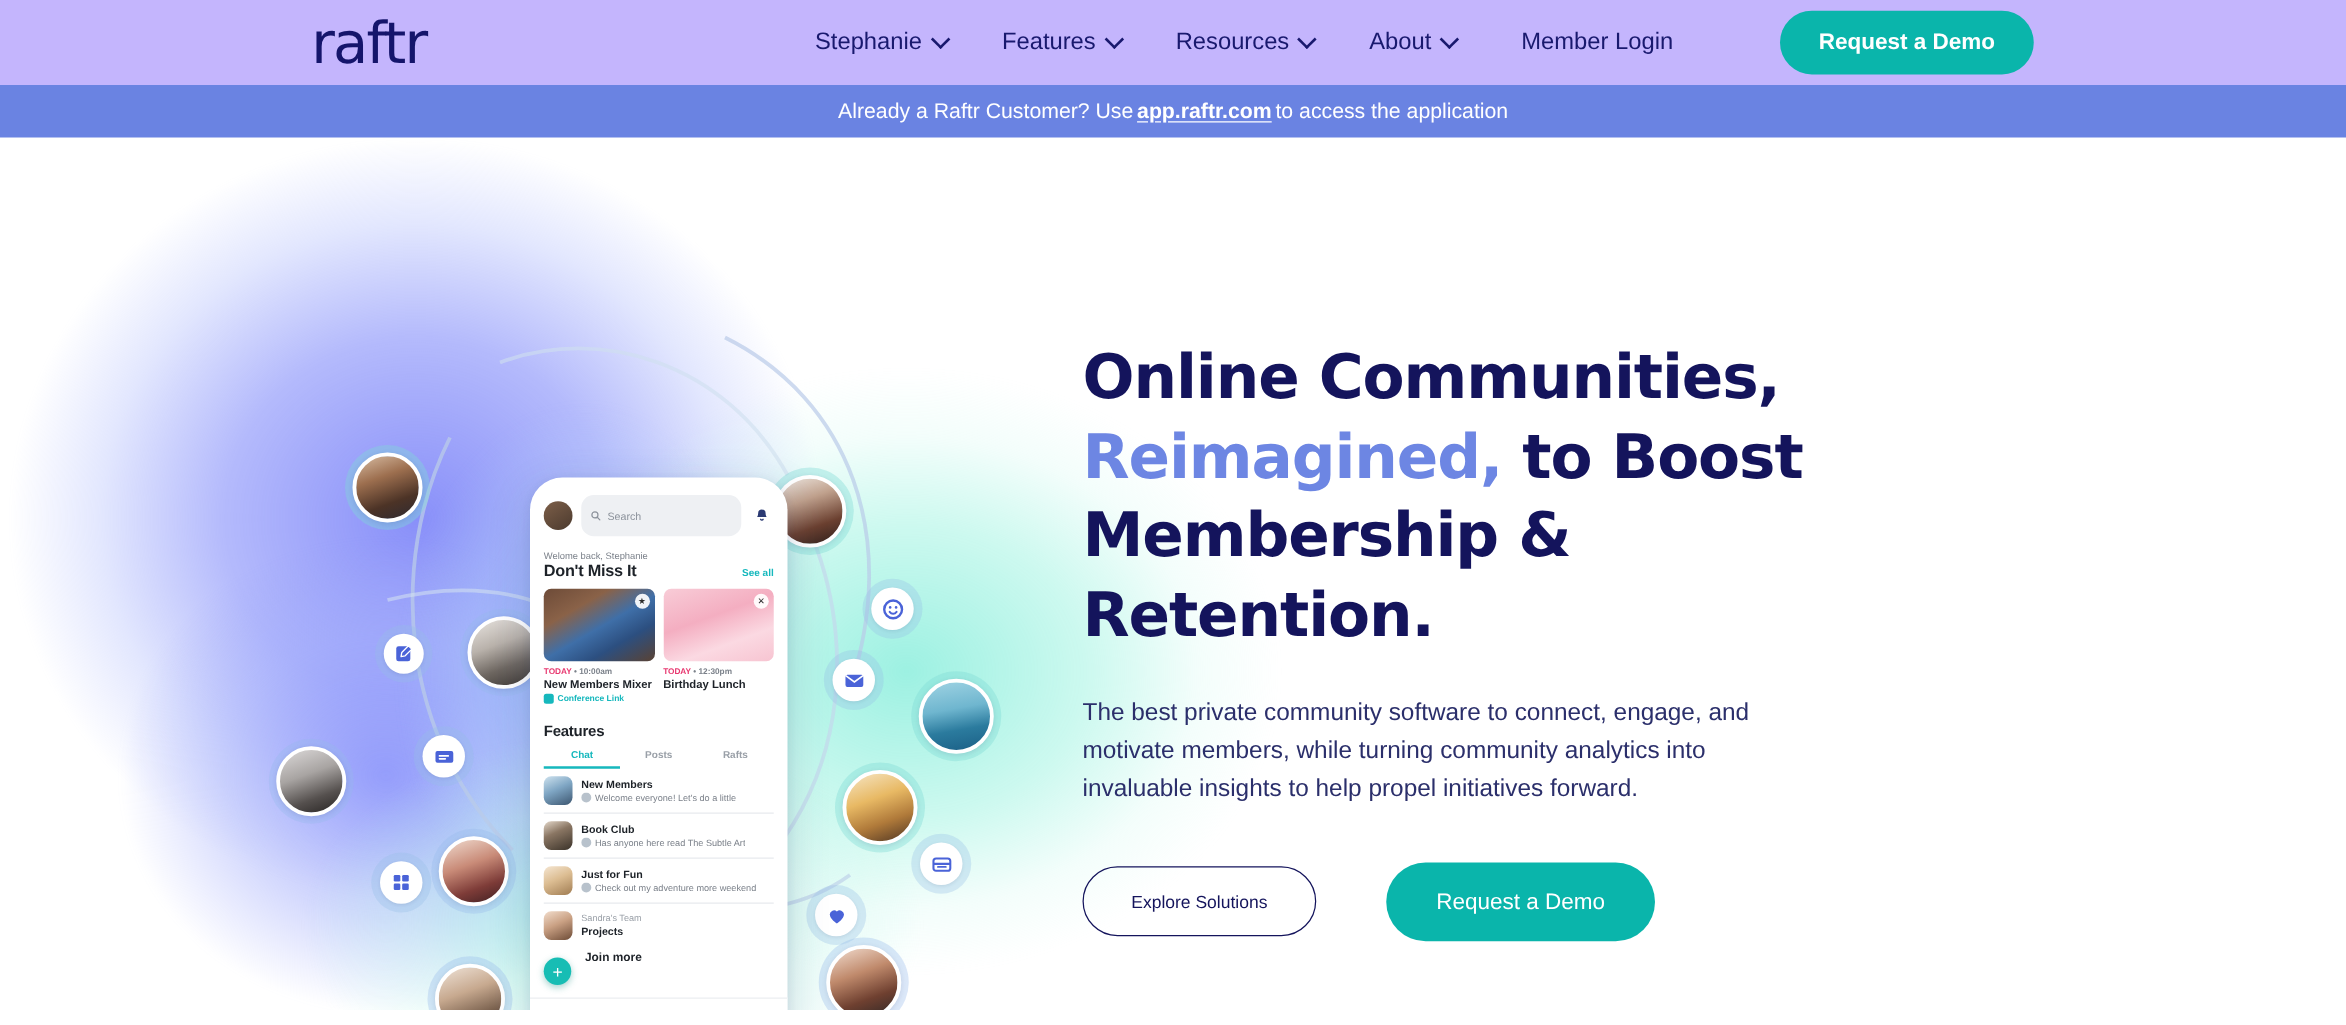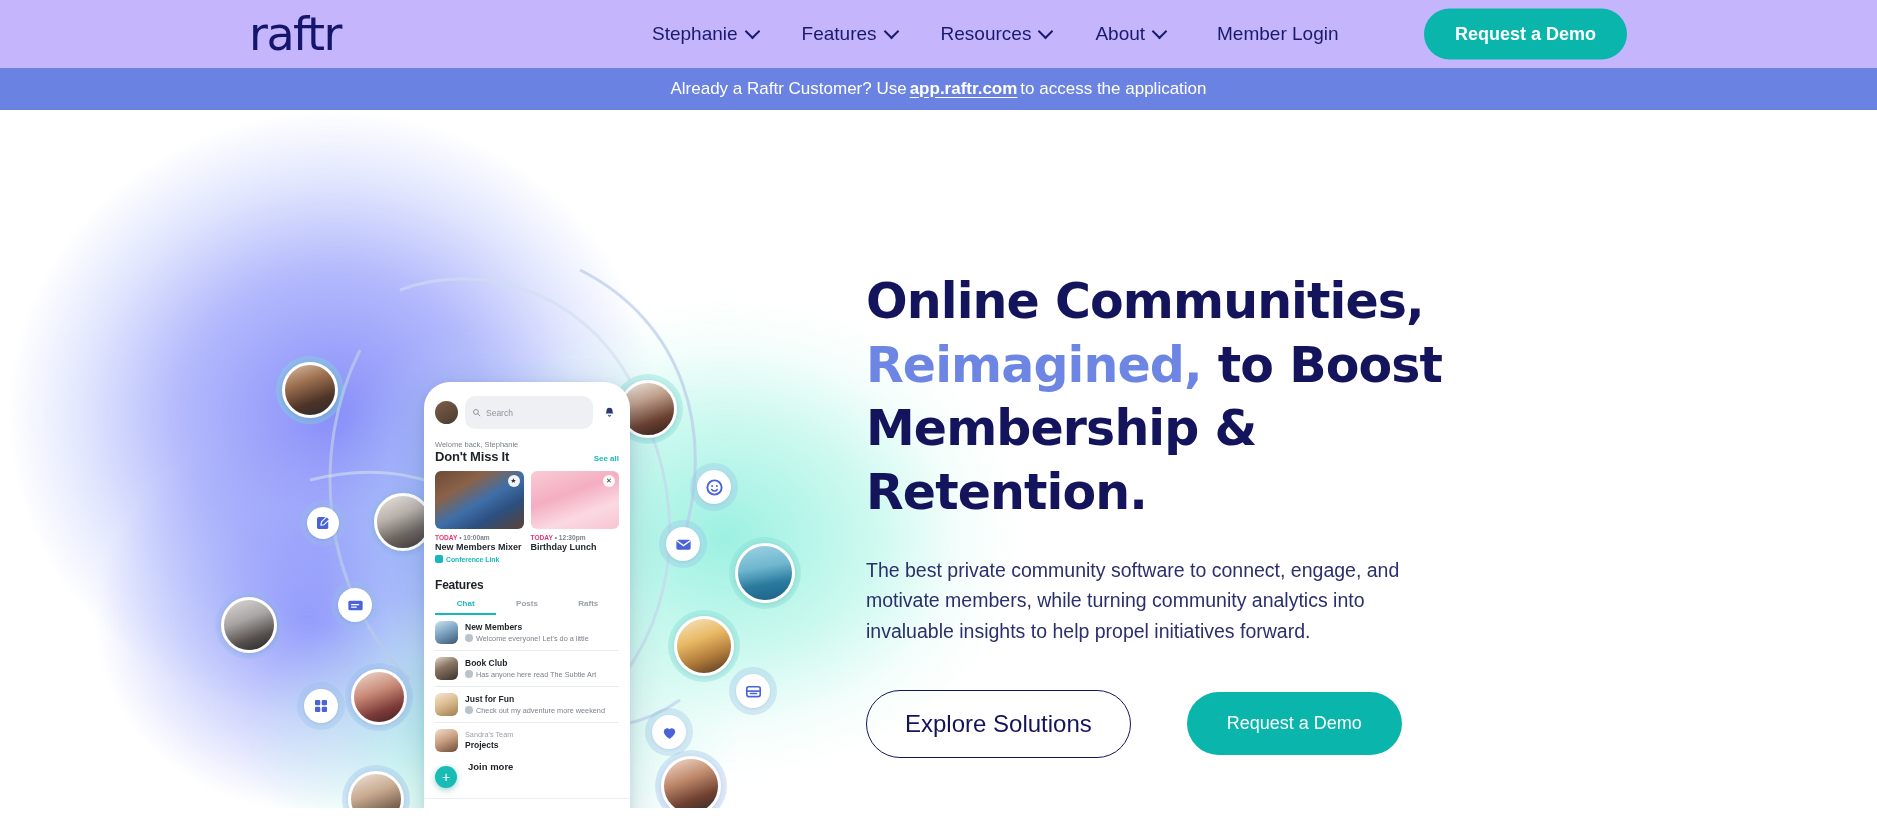--- a/index.html
+++ b/index.html
@@ -290,21 +290,21 @@
     font-size: 19.5px;
     line-height: 1.56;
     color: #2b2f6b;
     max-width: 590px;
   }
   .ctas { margin-top: 44px; display: flex; align-items: center; gap: 56px; }
   .btn-outline {
     background: transparent;
     border: 1.8px solid #14145c;
     color: #14145c;
-    font-size: 24px;
+    font-size: 14px;
     border-radius: 999px;
     padding: 19px 38px;
     cursor: pointer;
     white-space: nowrap;
     font-family: "Liberation Sans", sans-serif;
   }
   .btn-fill {
     background: #0ab5ab;
     border: none;
     color: #ffffff;

